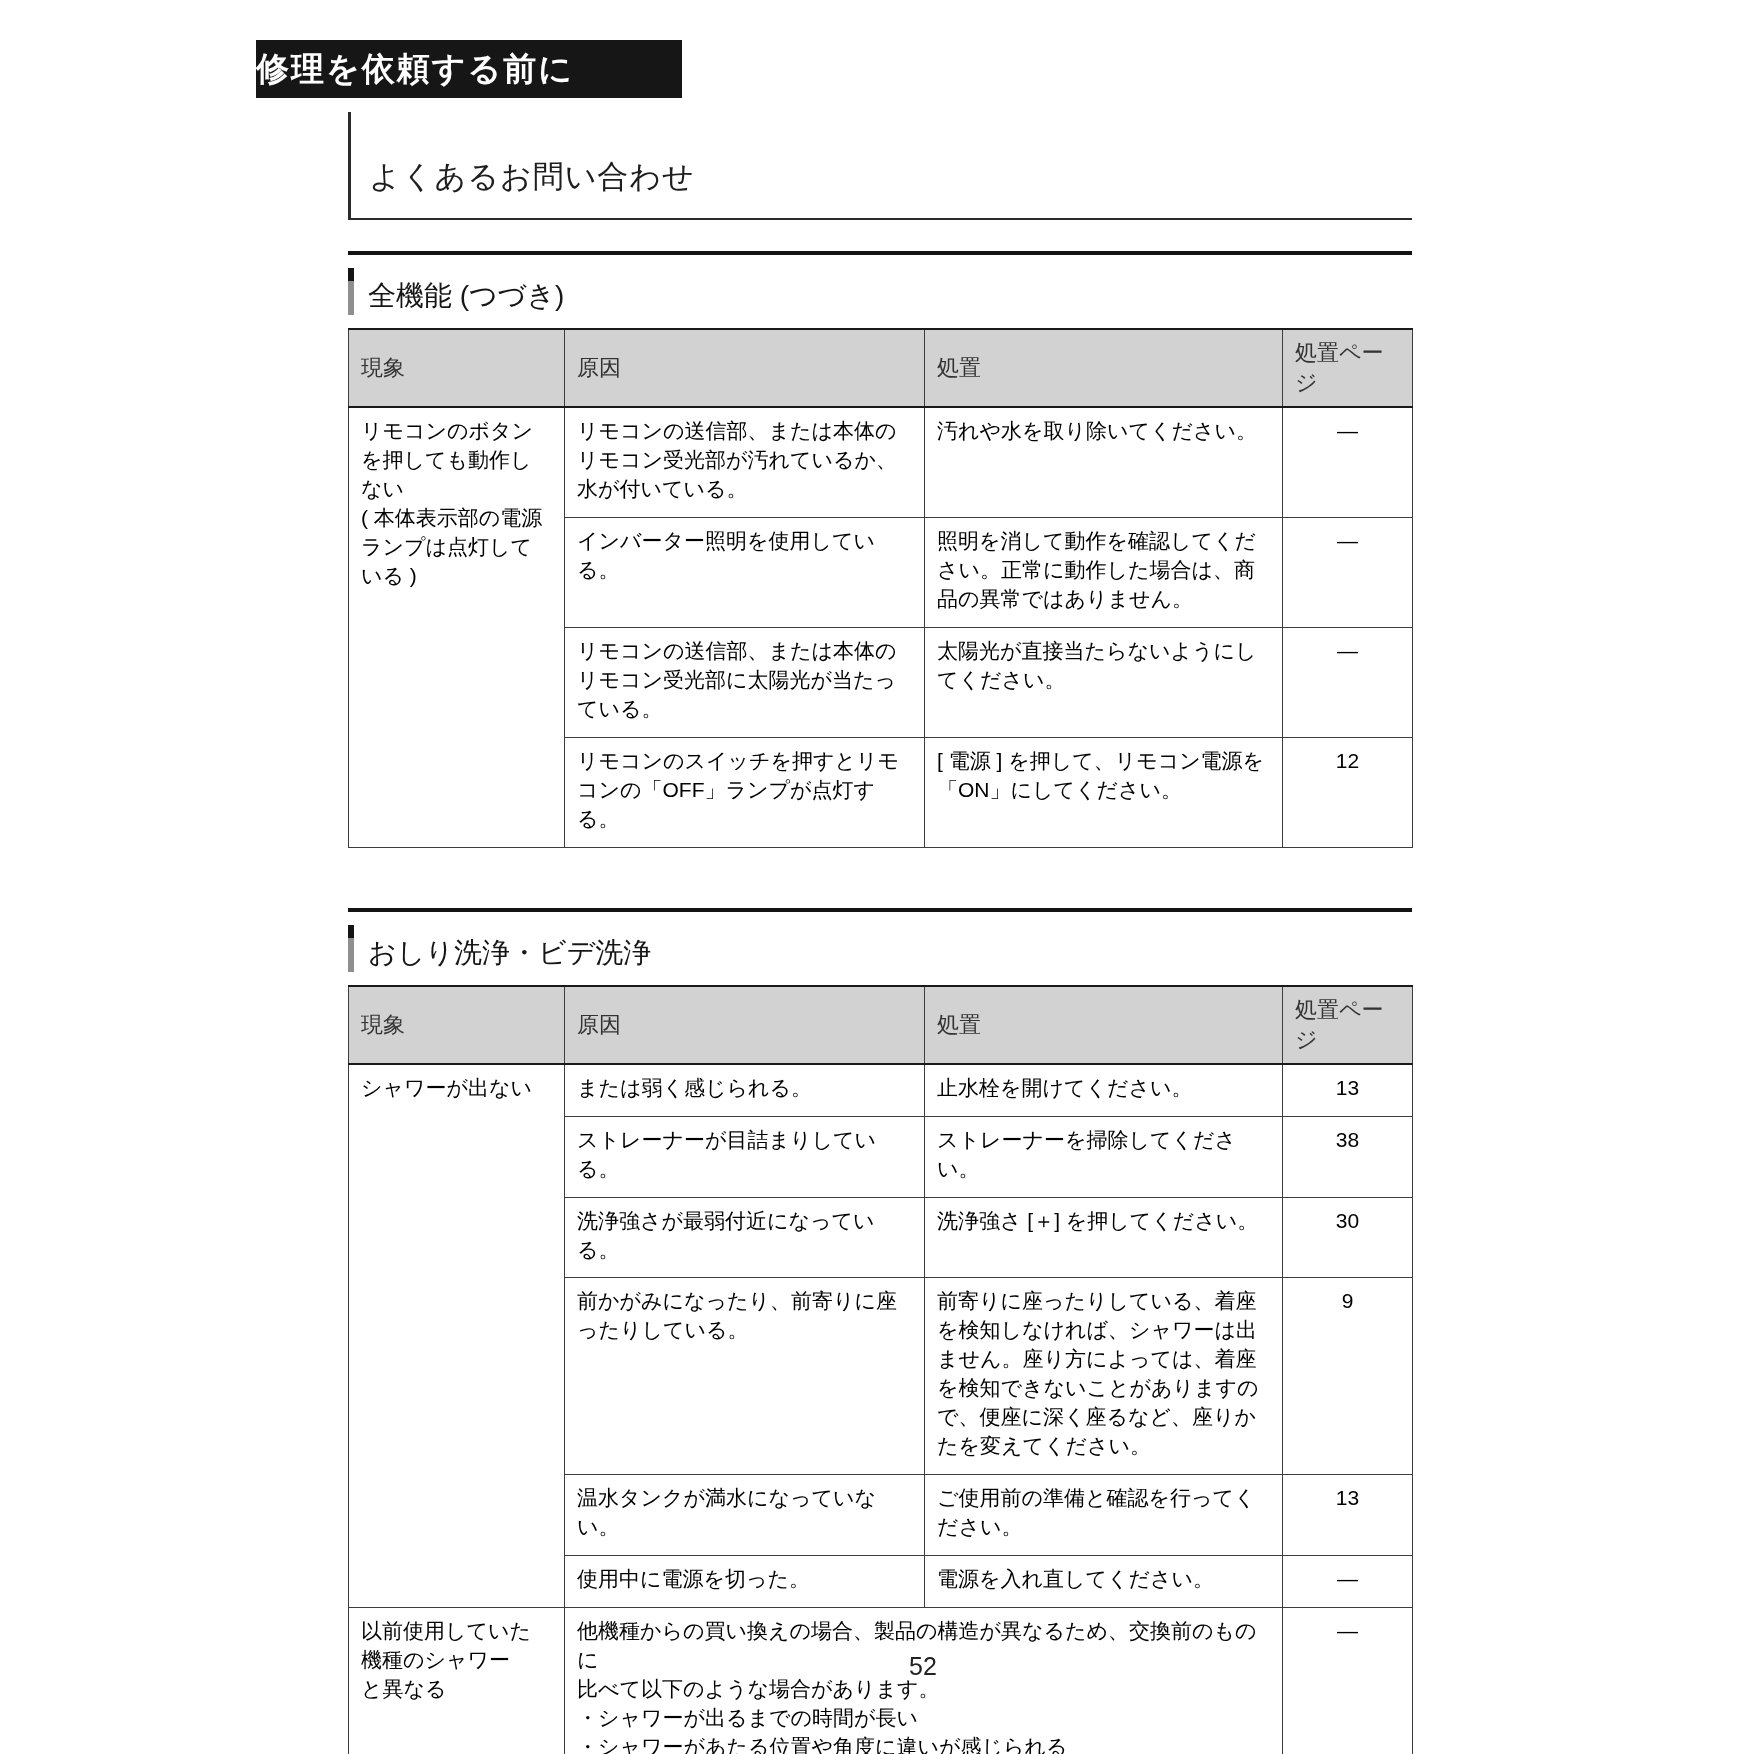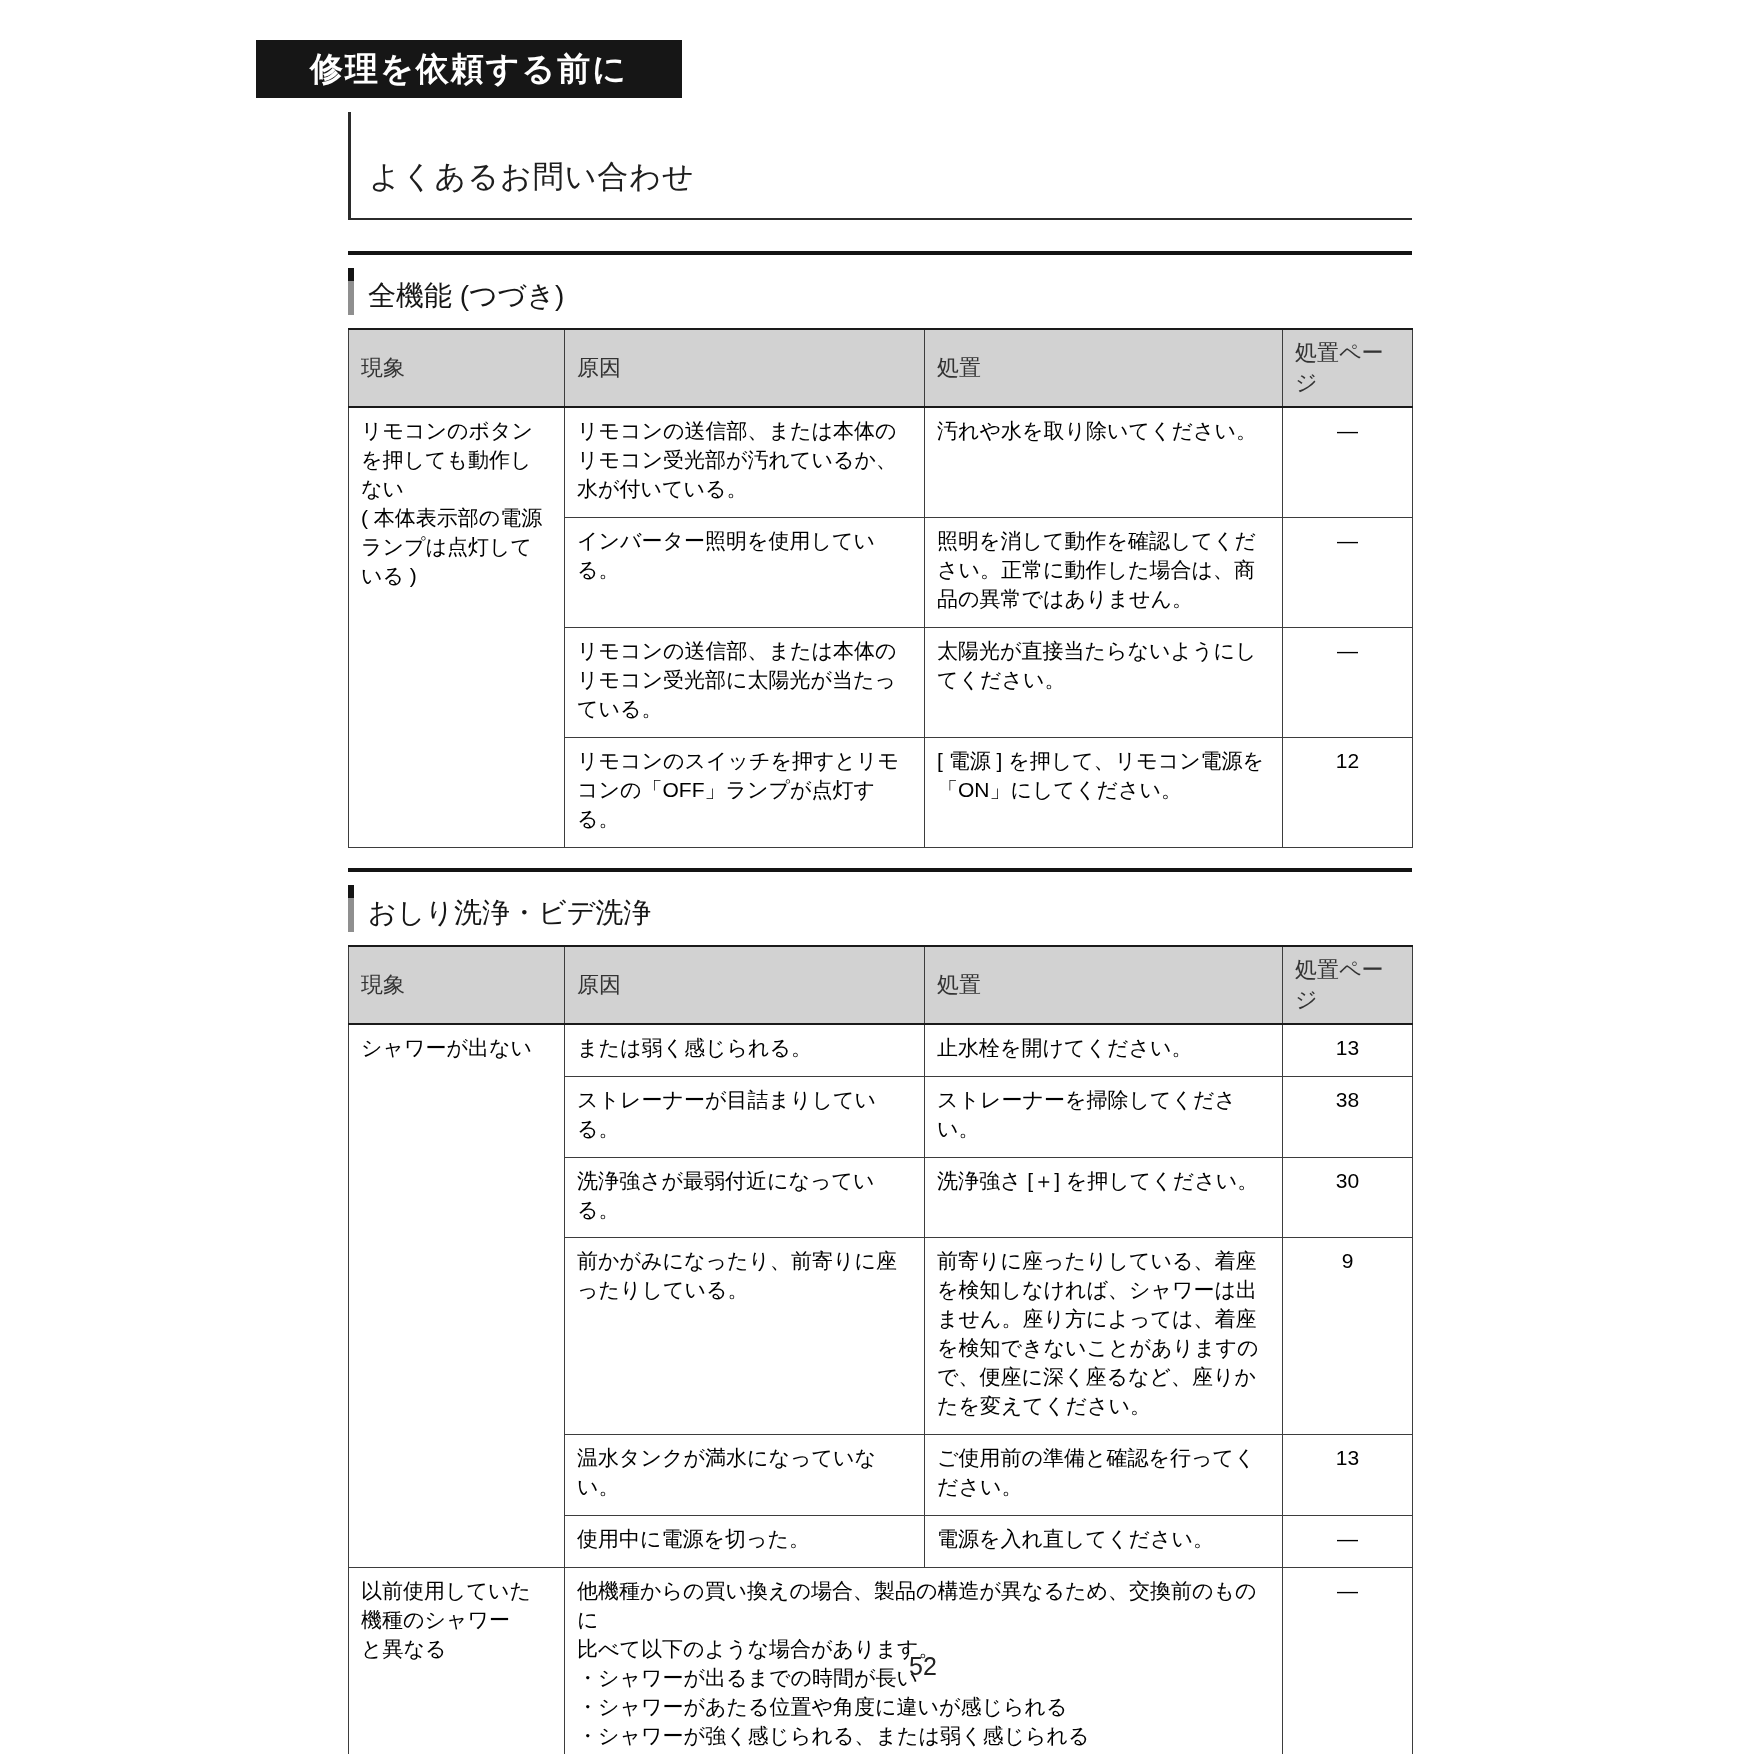--- a/index.html
+++ b/index.html
@@ -9,41 +9,41 @@
     font-family: "Liberation Sans", "DejaVu Sans", sans-serif;
     color: #3f3f3f;
   }
   .page { position: relative; width: 1754px; height: 1754px; overflow: hidden; background: #fff; }
 
   
   .banner {
     position: absolute; left: 256px; top: 40px;
     width: 426px; height: 58px;
     background: #161616; color: #ffffff;
-    display: flex; align-items: center; justify-content: center;
+    display: flex; align-items: center; 
     font-size: 33px; font-weight: 700; letter-spacing: 2px;
   }
 
   
   .content { position: absolute; left: 348px; top: 112px; width: 1064px; }
 
   .title-block {
     border-left: 3px solid #2b2b2b;
     border-bottom: 2px solid #2b2b2b;
     padding: 44px 0 20px 18px;
   }
   h1.page-title {
     margin: 0; font-size: 31px; font-weight: 400;
     color: #1e1e1e; letter-spacing: 1px;
   }
 
   
   .section-head { border-top: 4px solid #141414; padding-top: 22px; }
   .section-head.first { margin-top: 31px; }
-  .section-head.second { margin-top: 20px; }
+  .section-head.second { margin-top: 60px; }
   h2.section-title {
     margin: 0; font-size: 28px; font-weight: 500; color: #161616;
     border-left: 6px solid #8f8f8f; padding-left: 14px; position: relative;
   }
   h2.section-title::before {
     content: ""; position: absolute; left: -6px; top: -9px;
     width: 6px; height: 13px; background: #141414;
   }
 
   

